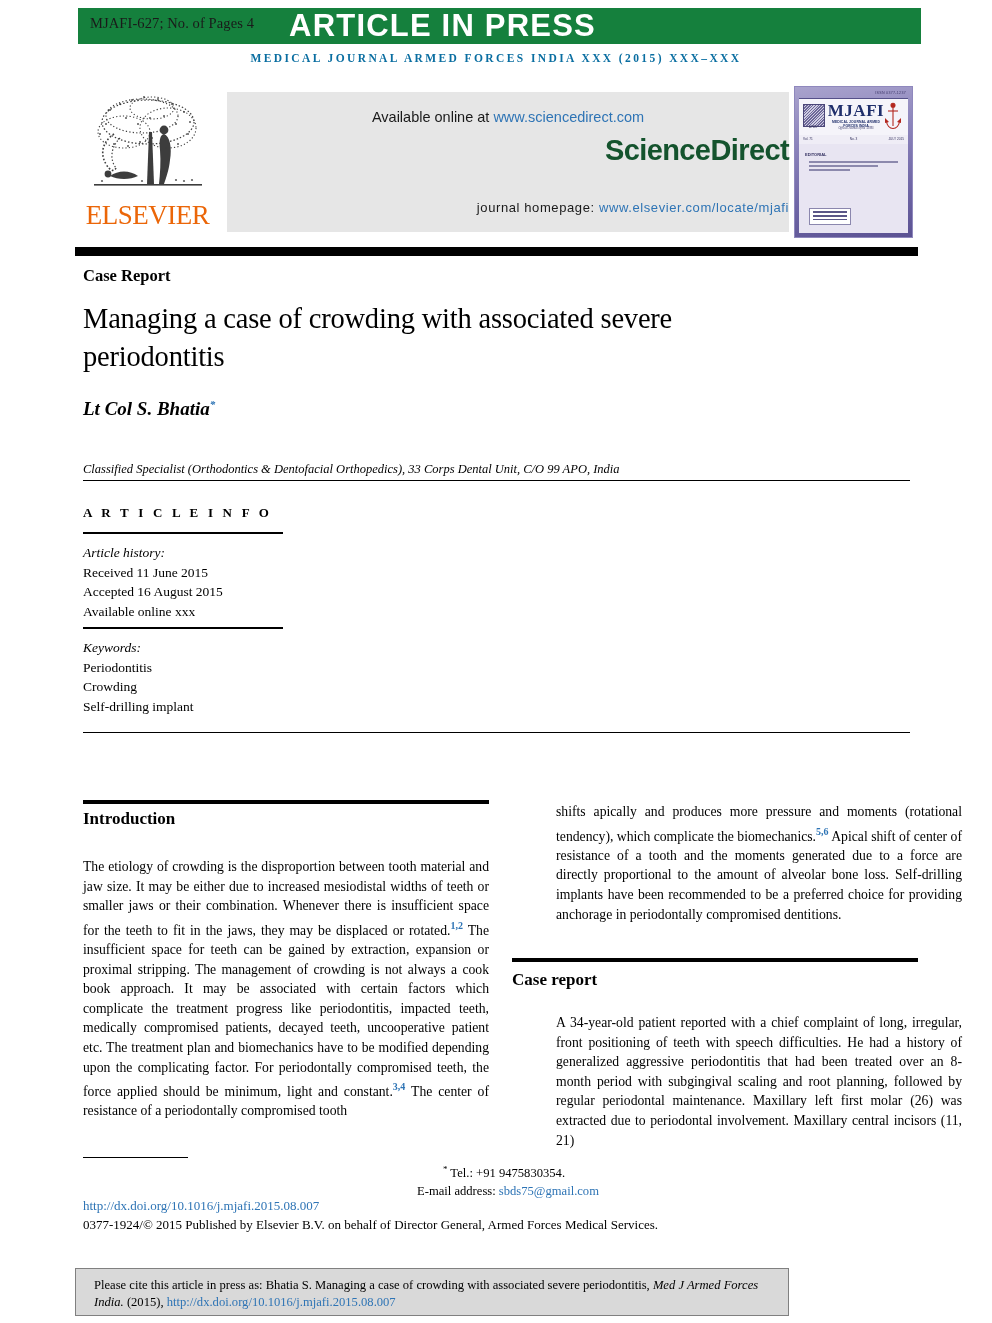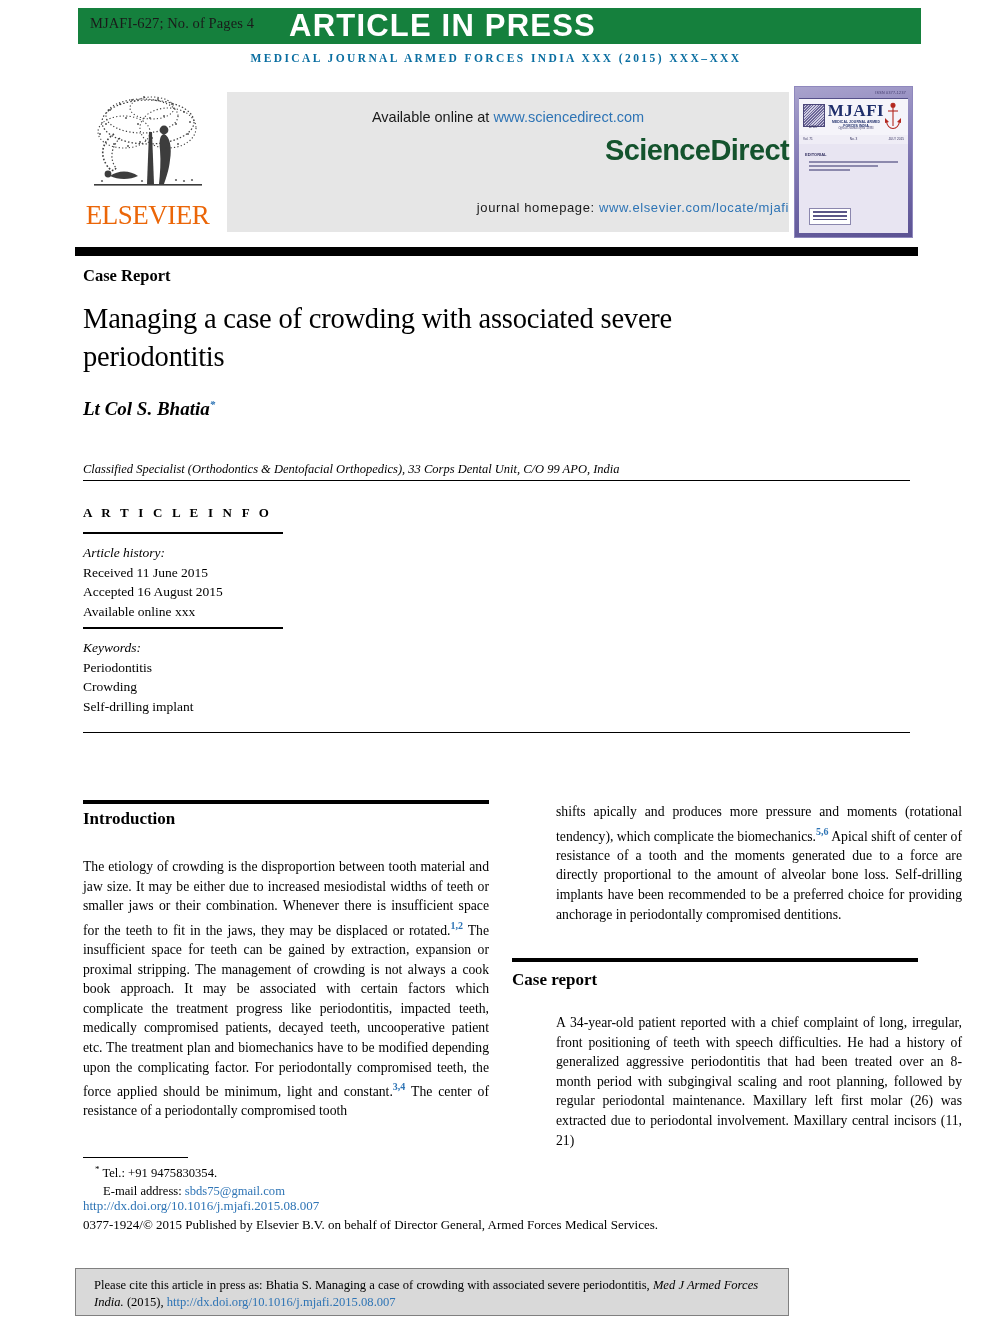--- a/index.html
+++ b/index.html
@@ -440,20 +440,21 @@
   }
   .footnote {
     position: absolute;
     left: 83px;
     top: 1161px;
     width: 830px;
     font-family: "Liberation Serif", serif;
     font-size: 12.6px;
     line-height: 17.5px;
     color: #000;
+    text-align: center;
   }
   .footnote .star { vertical-align: super; font-size: 9px; }
   .footnote .lnk { color: #2e74b5; }
   .doi-line {
     position: absolute;
     left: 83px;
     top: 1198px;
     font-family: "Liberation Serif", serif;
     font-size: 13px;
     color: #2e74b5;

